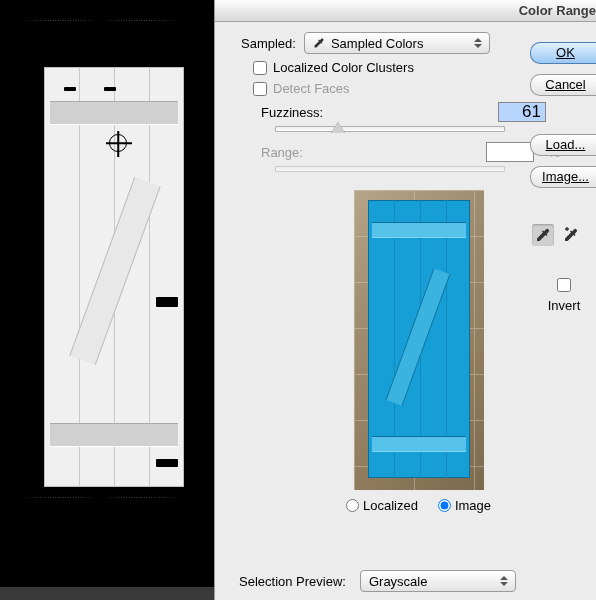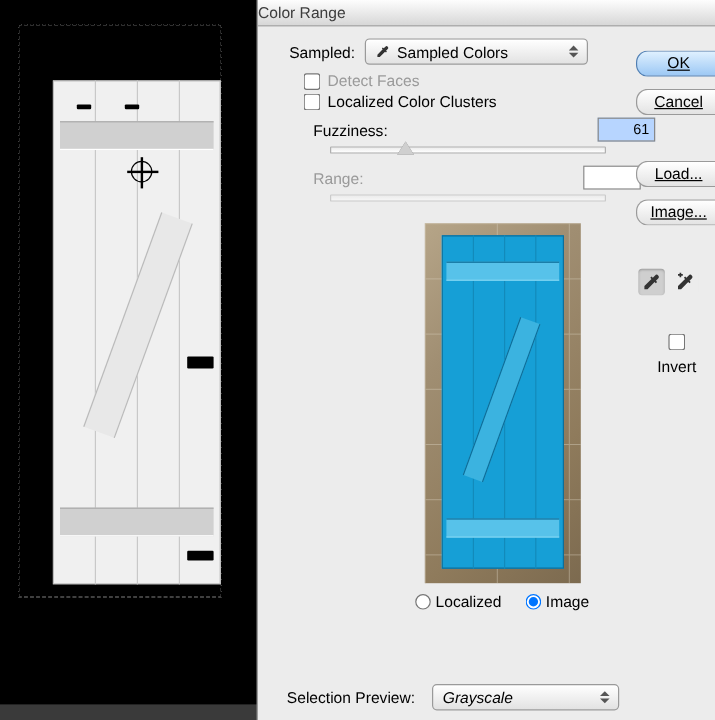--- a/index.html
+++ b/index.html
@@ -65,24 +65,25 @@
   .target::after {top:50%; left:-4px; width:26px; height:1.5px; transform:translateY(-50%);}
 
   
   .dialog {
     position: absolute; left: 214px; top: 0; right: 0; bottom: 0;
     background: #ececec;
     border-left: 1px solid #9c9c9c;
     font-size: 12px; color: #000;
   }
   .titlebar {
-    height: 22px; text-align: left; line-height: 22px;
+    height: 22px; text-align: right; line-height: 22px;
     font-size: 13px; color: #3c3c3c;
     background: linear-gradient(#fdfdfd,#d7d7d7);
     border-bottom: 1px solid #a0a0a0;
+    font-weight: bold;
   }
   .dialog-body {
     position: absolute; top:22px; left:0; right:0; bottom:0;
     padding: 10px 0 0 26px;
   }
 
   .row { display:flex; align-items:center; margin-bottom:6px; }
   .label { font-size:13px; color:#000; }
   .label.dim { color:#9a9a9a; }
 
@@ -126,21 +127,21 @@
     border-left:7px solid transparent;
     border-right:7px solid transparent;
     border-bottom:11px solid #cfcfcf;
     filter: drop-shadow(0 0 0.5px #777);
     transform: translateX(-7px);
   }
 
   
   .numbox{
     width:48px;height:20px;
-    font-size:12px;text-align:right;
+    font-size:17px;text-align:right;
     padding:1px 4px;
     border:1px solid #888;
     background:#fff;
   }
   .numbox.sel{background:#b7d5ff;}
   .numbox.empty{background:#fff;}
 
   
   .preview {
     position: relative; width: 130px; height: 300px;
@@ -175,21 +176,21 @@
 
   
   .radio-row{ display:flex; gap:20px; justify-content:center; margin-top:4px; }
   .radio-row label{ display:flex; align-items:center; gap:4px; font-size:13px;}
 
   
   .bottom-row {
     position:absolute; left:24px; bottom:8px; right:0;
     display:flex; align-items:center; gap:6px;
   }
-  .bottom-row .popup{min-width:156px;font-style:italic;}
+  .bottom-row .popup{min-width:156px;}
 
   
   .actions {
     position:absolute; right:0; top:42px; width:66px;
     display:flex; flex-direction:column; gap:10px;
     padding-right:0;
   }
   .btn{
     height:22px;
     background:linear-gradient(#ffffff,#e3e3e3);
@@ -258,27 +259,27 @@
               <path d="M13.5 2.5a1.8 1.8 0 0 0-2.6 0L9 4.4 8 3.4 6.9 4.5l1 1L2 11.4V14h2.6L10.5 8.1l1 1 1.1-1.1-1-1 1.9-1.9a1.8 1.8 0 0 0 0-2.6z" fill="#333"></path>
             </svg>
           <span>Sampled Colors</span>
           <div class="arrows">
               <span class="up"></span>
               <span class="down"></span>
             </div>
         </div>
       </div>
 
+      <div class="chk" style="margin-top:2px; margin-left:12px;">
+        <input type="checkbox" style="">
+        <span class="label">Localized Color Clusters</span>
+      </div>
       <div class="chk" style="margin-top:6px; margin-left:12px;">
         <input type="checkbox" style="">
         <span class="label dim">Detect Faces</span>
-      </div>
-      <div class="chk" style="margin-top:2px; margin-left:12px;">
-        <input type="checkbox" style="">
-        <span class="label">Localized Color Clusters</span>
       </div>
 
       <div class="inline-field" style="margin-top:6px;">
         <span class="label">Fuzziness:</span>
         <span class="spacer"></span>
         <input class="numbox sel" style="margin-right: 50px;" value="61">
       </div>
       <div class="slider-wrap">
         <div class="slider-track">
           <div class="slider-thumb" style="left:27%;"></div>

